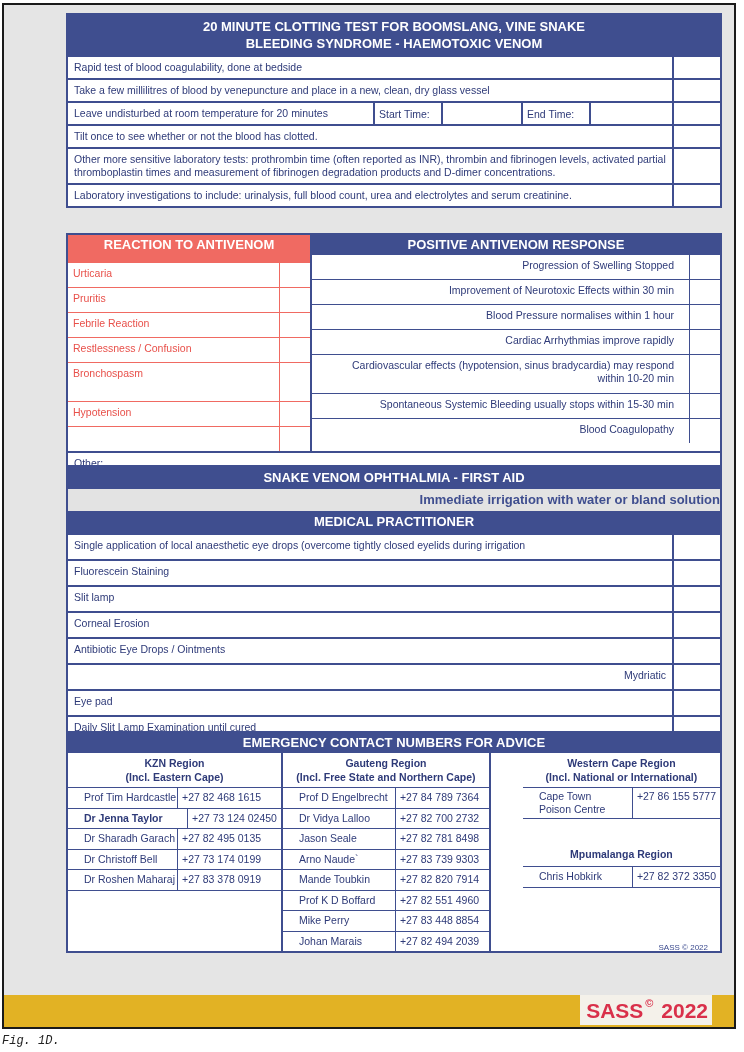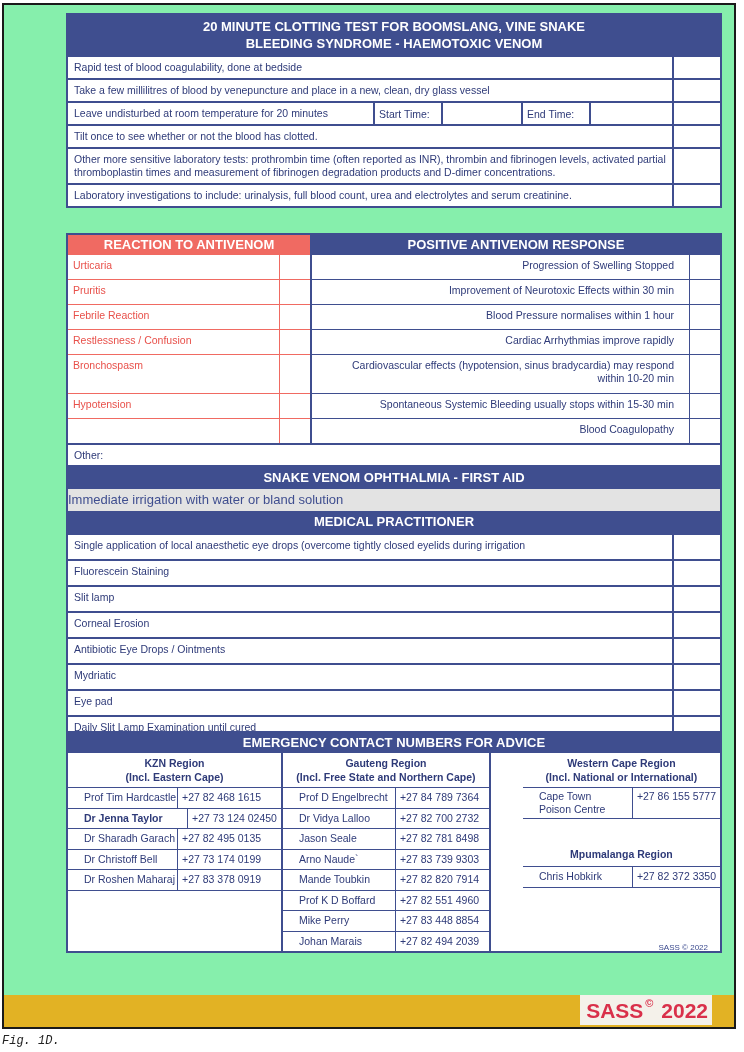--- a/index.html
+++ b/index.html
@@ -1,35 +1,35 @@
 <!DOCTYPE html>
 <html><head>
 <meta charset="utf-8">
 <style>
   html,body{margin:0;padding:0;background:#fff;}
   body{width:744px;height:1052px;position:relative;overflow:hidden;font-family:"Liberation Sans",sans-serif;color:#2e3a78;}
-  .frame{position:absolute;left:2px;top:3px;width:734px;height:1026px;border:2px solid #1a1a1a;box-sizing:border-box;background:#86efac;}
+  .frame{position:absolute;left:2px;top:3px;width:734px;height:1026px;border:2px solid #1a1a1a;box-sizing:border-box;background:#e5e5e5;}
   .goldbar{position:absolute;left:0;right:0;bottom:0;height:32px;background:#e2b224;}
   .logo{position:absolute;right:22px;bottom:2px;background:#f4f1ea;padding:2px 4px 0 6px;height:28px;font-weight:bold;font-size:21px;color:#d9304a;line-height:28px;}
   .logo sup{font-size:11px;vertical-align:top;position:relative;top:-8px;margin:0 2px;}
   .caption{position:absolute;left:2px;top:1034px;font-family:Liberation Mono, monospace;font-style:italic;font-size:12px;color:#222;}
   .copy{position:absolute;right:26px;top:938px;font-size:8px;color:#3b4a8e;}
 
   .tbl{position:absolute;left:62px;width:656px;border:2px solid #3f4e8f;box-sizing:border-box;background:#fff;}
   .hdr{background:#3f4e8f;color:#fff;font-weight:bold;text-align:center;font-size:13px;}
   .row{display:flex;border-top:2px solid #3f4e8f;font-size:10.5px;}
   .row .txt{flex:1;padding:4px 6px;line-height:13px;}
   .row .chk{width:46px;border-left:2px solid #3f4e8f;}
   .sub{display:flex;align-items:center;border-left:2px solid #3f4e8f;padding:0 4px;}
 
   
   .av{display:flex;}
   .avl{width:242px;border-right:2px solid #3f4e8f;}
   .avr{flex:1;}
-  .avl .hh{background:#f06a62;color:#fff;font-weight:bold;text-align:center;font-size:13px;height:20px;line-height:20px;}
+  .avl .hh{background:#f06a62;color:#fff;font-weight:bold;text-align:center;font-size:13px;height:28px;line-height:20px;}
   .avr .hh{background:#3f4e8f;color:#fff;font-weight:bold;text-align:center;font-size:13px;height:20px;line-height:20px;}
   .rr{display:flex;border-top:1px solid #f06a62;font-size:10.5px;color:#e8504a;}
   .rr .txt{flex:1;padding:4px 5px;}
   .rr .chk{width:30px;border-left:1.5px solid #f06a62;}
   .pr{display:flex;border-top:1.5px solid #3f4e8f;font-size:10.5px;}
   .pr .txt{flex:1;padding:4px 15px;text-align:right;line-height:13px;}
   .pr .chk{width:30px;border-left:1.5px solid #3f4e8f;}
 
   
   .em{display:flex;}
@@ -145,21 +145,21 @@
           </div>
       </div>
     </div>
     <div class="row" style="height:24px;">
         <div class="txt">Other:</div>
       </div>
   </div>
 
   <div class="tbl" style="top:460px;">
     <div class="hdr" style="height:22px;line-height:22px;">SNAKE VENOM OPHTHALMIA - FIRST AID</div>
-    <div style="background:#e3e3e3;color:#3f4e8f;font-weight:normal;text-align:left;font-size:13px;height:22px;line-height:22px;">Immediate irrigation with water or bland solution</div>
+    <div style="background:#e3e3e3;color:#3f4e8f;font-weight:bold;text-align:right;font-size:13px;height:22px;line-height:22px;">Immediate irrigation with water or bland solution</div>
     <div class="hdr" style="height:22px;line-height:22px;">MEDICAL PRACTITIONER</div>
     <div class="row" style="height:24px;">
         <div class="txt">Single application of local anaesthetic eye drops (overcome tightly closed eyelids during irrigation</div>
         <div class="chk"></div>
       </div>
     <div class="row" style="height:24px;">
         <div class="txt">Fluorescein Staining</div>
         <div class="chk"></div>
       </div>
     <div class="row" style="height:24px;">
@@ -167,21 +167,21 @@
         <div class="chk"></div>
       </div>
     <div class="row" style="height:24px;">
         <div class="txt">Corneal Erosion</div>
         <div class="chk"></div>
       </div>
     <div class="row" style="height:24px;">
         <div class="txt">Antibiotic Eye Drops / Ointments</div>
         <div class="chk"></div>
       </div>
-    <div class="row" style="height:24px;">
+    <div class="row" style="height:24px;text-align:right;">
         <div class="txt">Mydriatic</div>
         <div class="chk"></div>
       </div>
     <div class="row" style="height:24px;">
         <div class="txt">Eye pad</div>
         <div class="chk"></div>
       </div>
     <div class="row" style="height:24px;">
         <div class="txt">Daily Slit Lamp Examination until cured</div>
         <div class="chk"></div>

